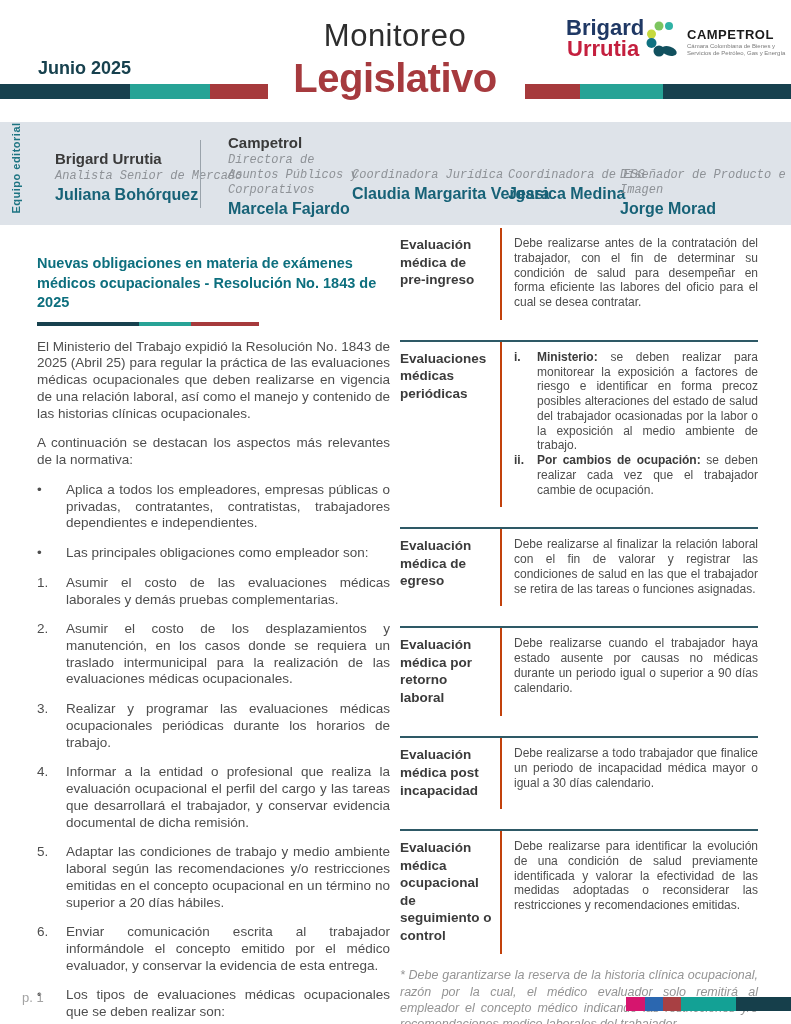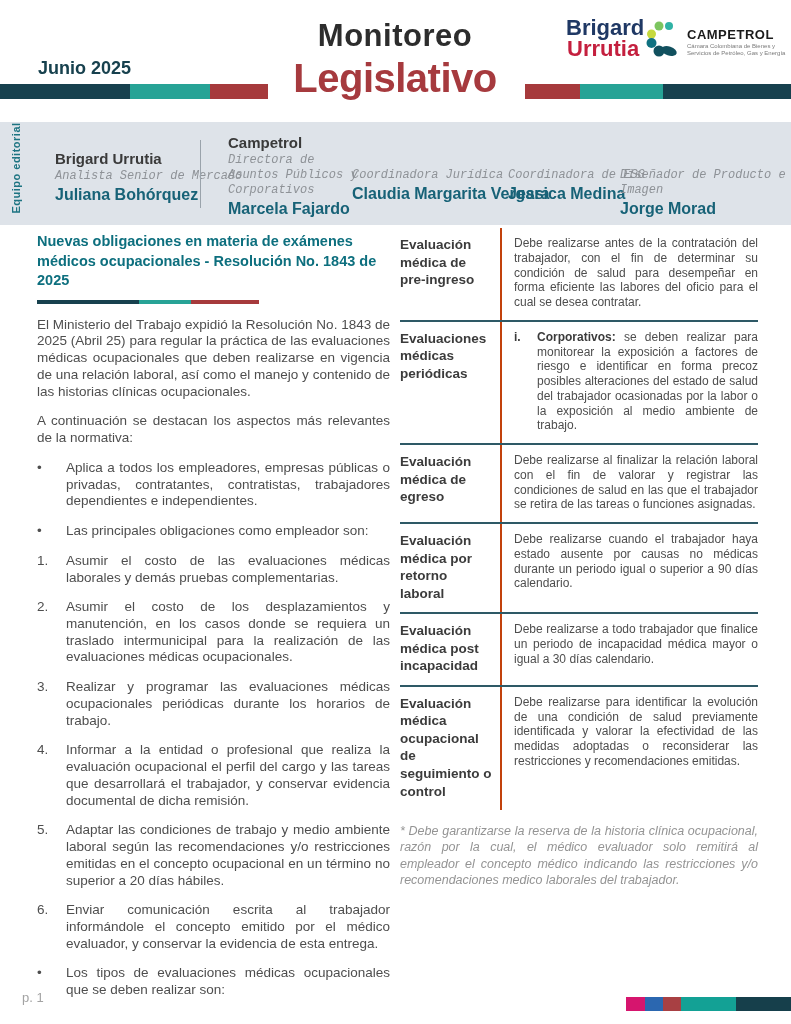--- a/index.html
+++ b/index.html
@@ -2,21 +2,21 @@
 <html><head>
 <meta charset="utf-8">
 <style>
   * { margin:0; padding:0; box-sizing:border-box; }
   body { background:#ffffff; font-family:"Liberation Sans", sans-serif; }
   .page { position:relative; width:791px; height:1024px; background:#ffffff; overflow:hidden; }
 
   
   .date { position:absolute; left:38px; top:58px; font-size:18px; font-weight:bold; color:#17414e; }
   .title-block { position:absolute; left:255px; top:18px; width:280px; text-align:center; }
-  .title-1 { font-size:31px; font-weight:700; color:#2d2d2d; letter-spacing:.5px; }
+  .title-1 { font-size:31px; font-weight:400; color:#2d2d2d; letter-spacing:.5px; }
   .title-2 { font-size:40px; font-weight:bold; color:#a63a3e; margin-top:2px; letter-spacing:-.5px; }
   .bar { position:absolute; top:84px; height:15px; display:flex; }
   .bar-left { left:0; width:268px; }
   .bar-right { left:525px; width:266px; }
   .seg-navy { background:#17414e; }
   .seg-teal { background:#27a396; }
   .seg-red  { background:#a63a3c; }
   .bar-left  .seg-navy { width:130px; } .bar-left  .seg-teal { width:80px; } .bar-left  .seg-red { width:58px; }
   .bar-right .seg-red  { width:55px; }  .bar-right .seg-teal { width:83px; } .bar-right .seg-navy { flex:1; }
 
@@ -40,31 +40,31 @@
   .ed-c1 { left:55px;  top:28px; }
   .ed-c2 { left:228px; top:12px; width:140px; }
   .ed-c3 { left:352px; top:46px; }
   .ed-c4 { left:508px; top:46px; }
   .ed-c5 { left:620px; top:46px; }
 
   
   .left-col  { position:absolute; left:37px;  top:232px; width:353px; }
   .right-col { position:absolute; left:400px; top:228px; width:358px; }
 
-  .art-h1 { font-size:14.5px; font-weight:bold; color:#0d6f7e; line-height:1.35; }
+  .art-h1 { font-size:14.5px; font-weight:bold; color:#0d6f7e; line-height:1.35;margin-top:22px; }
   .art-rule { margin-top:9px; height:4px; width:222px; display:flex; }
   .art-rule .seg-navy { width:102px; } .art-rule .seg-teal { width:52px; } .art-rule .seg-red { width:68px; }
   .para { margin-top:13px; font-size:13.5px; color:#4e4e4e; line-height:1.24; text-align:justify; }
   .li { display:flex; margin-top:13px; font-size:13.5px; color:#4e4e4e; line-height:1.24; }
   .li .m { flex:none; width:29px; }
   .li .t { flex:1; text-align:justify; }
 
   
   .trow { display:flex; }
-  .trow + .trow { border-top:2px solid #2e5966; }
+  .trow + .trow { border-top:2px solid #2e5966;margin-top:20px; }
   .tterm { flex:none; width:100px; padding:8px 6px 10px 0; font-size:13.5px; font-weight:bold;
            color:#3b3b3b; line-height:1.3; }
   .tdesc { flex:1; border-left:2px solid #c2410c; padding:8px 0 10px 12px; font-size:12px;
            color:#4e4e4e; line-height:1.23; text-align:justify; }
   .sub { display:flex; }
   .sub + .sub { margin-top:0; }
   .sub .sm { flex:none; width:23px; font-weight:bold; color:#3b3b3b; }
   .sub .st { flex:1; text-align:justify; }
   .lead { font-weight:bold; color:#3b3b3b; }
   .footnote { margin-top:13px; font-size:12.5px; font-style:italic; color:#949494;
@@ -202,21 +202,25 @@
     <div class="trow">
       <div class="tterm">Evaluación médica de pre-ingreso</div>
       <div class="tdesc">Debe realizarse antes de la contratación del trabajador, con el fin de determinar su condición de salud para desempeñar en forma eficiente las labores del oficio para el cual se desea contratar.</div>
     </div>
 
     <div class="trow">
       <div class="tterm">Evaluaciones médicas periódicas</div>
       <div class="tdesc">
         <div class="sub">
           <span class="sm">i.</span>
-          <span class="st"><span class="lead">Corporativos:</span> <span>se deben realizar para monitorear la exposición a factores de riesgo e identificar en forma precoz posibles alteraciones del estado de salud del trabajador ocasionadas por la labor o la exposición al medio ambiente de trabajo.</span></span>
+          <span class="st"><span class="lead">Ministerio:</span> <span>se deben realizar para monitorear la exposición a factores de riesgo e identificar en forma precoz posibles alteraciones del estado de salud del trabajador ocasionadas por la labor o la exposición al medio ambiente de trabajo.</span></span>
+        </div>
+        <div class="sub">
+          <span class="sm">ii.</span>
+          <span class="st"><span class="lead">Por cambios de ocupación:</span> <span>se deben realizar cada vez que el trabajador cambie de ocupación.</span></span>
         </div>
       </div>
     </div>
 
     <div class="trow">
       <div class="tterm">Evaluación médica de egreso</div>
       <div class="tdesc">Debe realizarse al finalizar la relación laboral con el fin de valorar y registrar las condiciones de salud en las que el trabajador se retira de las tareas o funciones asignadas.</div>
     </div>
 
     <div class="trow">

